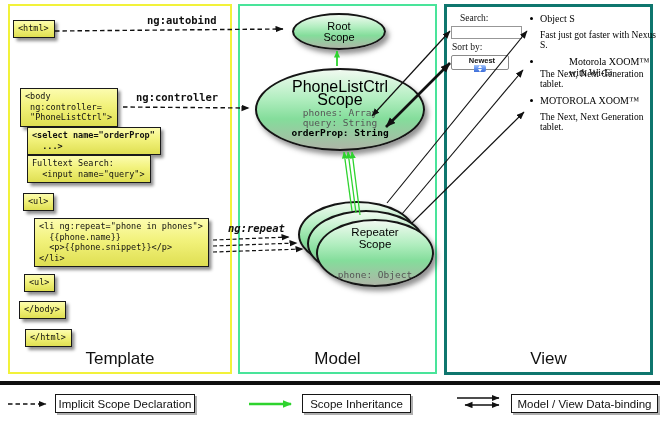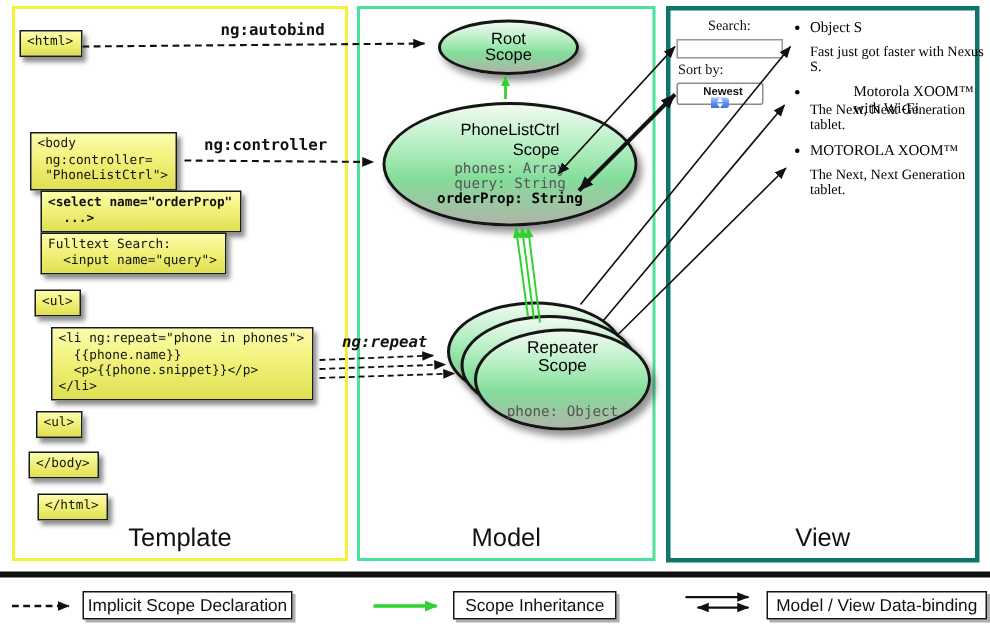--- a/index.html
+++ b/index.html
@@ -24,21 +24,21 @@
   .ellipse{position:absolute;border:2px solid #151515;border-radius:50%;
            background:linear-gradient(180deg,#f0faf0 0%,#b2eec0 36%,#84dd9b 62%,#aeb5a7 100%);
            box-shadow:3px 4px 5px rgba(40,40,40,0.5);
            display:flex;flex-direction:column;align-items:center;justify-content:center;}
   .ellipse .etitle{font-size:11.5px;line-height:12px;color:#000;text-align:center;white-space:pre;}
   .ellipse .eprop{font:9.5px/10px "DejaVu Sans Mono",monospace;color:#565656;}
   .ellipse .eprop.bold{font-weight:bold;color:#000;}
   .root-scope{left:292px;top:13px;width:90px;height:33px;}
   .root-scope .etitle{font-size:11px;line-height:11px;}
   .phonelist-scope{left:255px;top:68px;width:166px;height:79px;}
-  .phonelist-scope .etitle{font-size:11px;line-height:12.5px;margin-bottom:2px;text-align:right;}
+  .phonelist-scope .etitle{font-size:16px;line-height:12.5px;margin-bottom:2px;}
   .rep{width:114px;height:63px;}
   .rep-back1{left:298px;top:201px;}
   .rep-back2{left:307px;top:210px;}
   .rep-front{left:316px;top:219px;height:64px;}
   .rep-front .etitle{font-size:11.5px;line-height:12px;margin-bottom:20px;}
   
   .v-label{position:absolute;font:9.5px "Liberation Serif",serif;color:#111;}
   .search-input{position:absolute;left:451px;top:26px;width:69px;height:11px;
                 border:1px solid #979797;background:#fff;padding:0;box-sizing:content-box;
                 font:9px "Liberation Serif",serif;}
@@ -118,21 +118,21 @@
   </div>
 
   <div class="ellipse rep rep-back1"></div>
   <div class="ellipse rep rep-back2"></div>
   <div class="ellipse rep rep-front">
     <div class="etitle">Repeater
 Scope</div>
     <div class="eprop">phone: Object</div>
   </div>
 
-  <div class="v-label" style="left:472px;top:13px;text-align:center;">Search:</div>
+  <div class="v-label" style="left:460px;top:13px;text-align:center;">Search:</div>
   <input class="search-input" style="">
   <div class="v-label" style="left:452px;top:42px;">Sort by:</div>
   <div class="sort-select">
     <span class="val">Newest</span>
     <span class="stepper">
       <span class="tri-up"></span>
         <span class="tri-down"></span>
     </span>
   </div>
 

